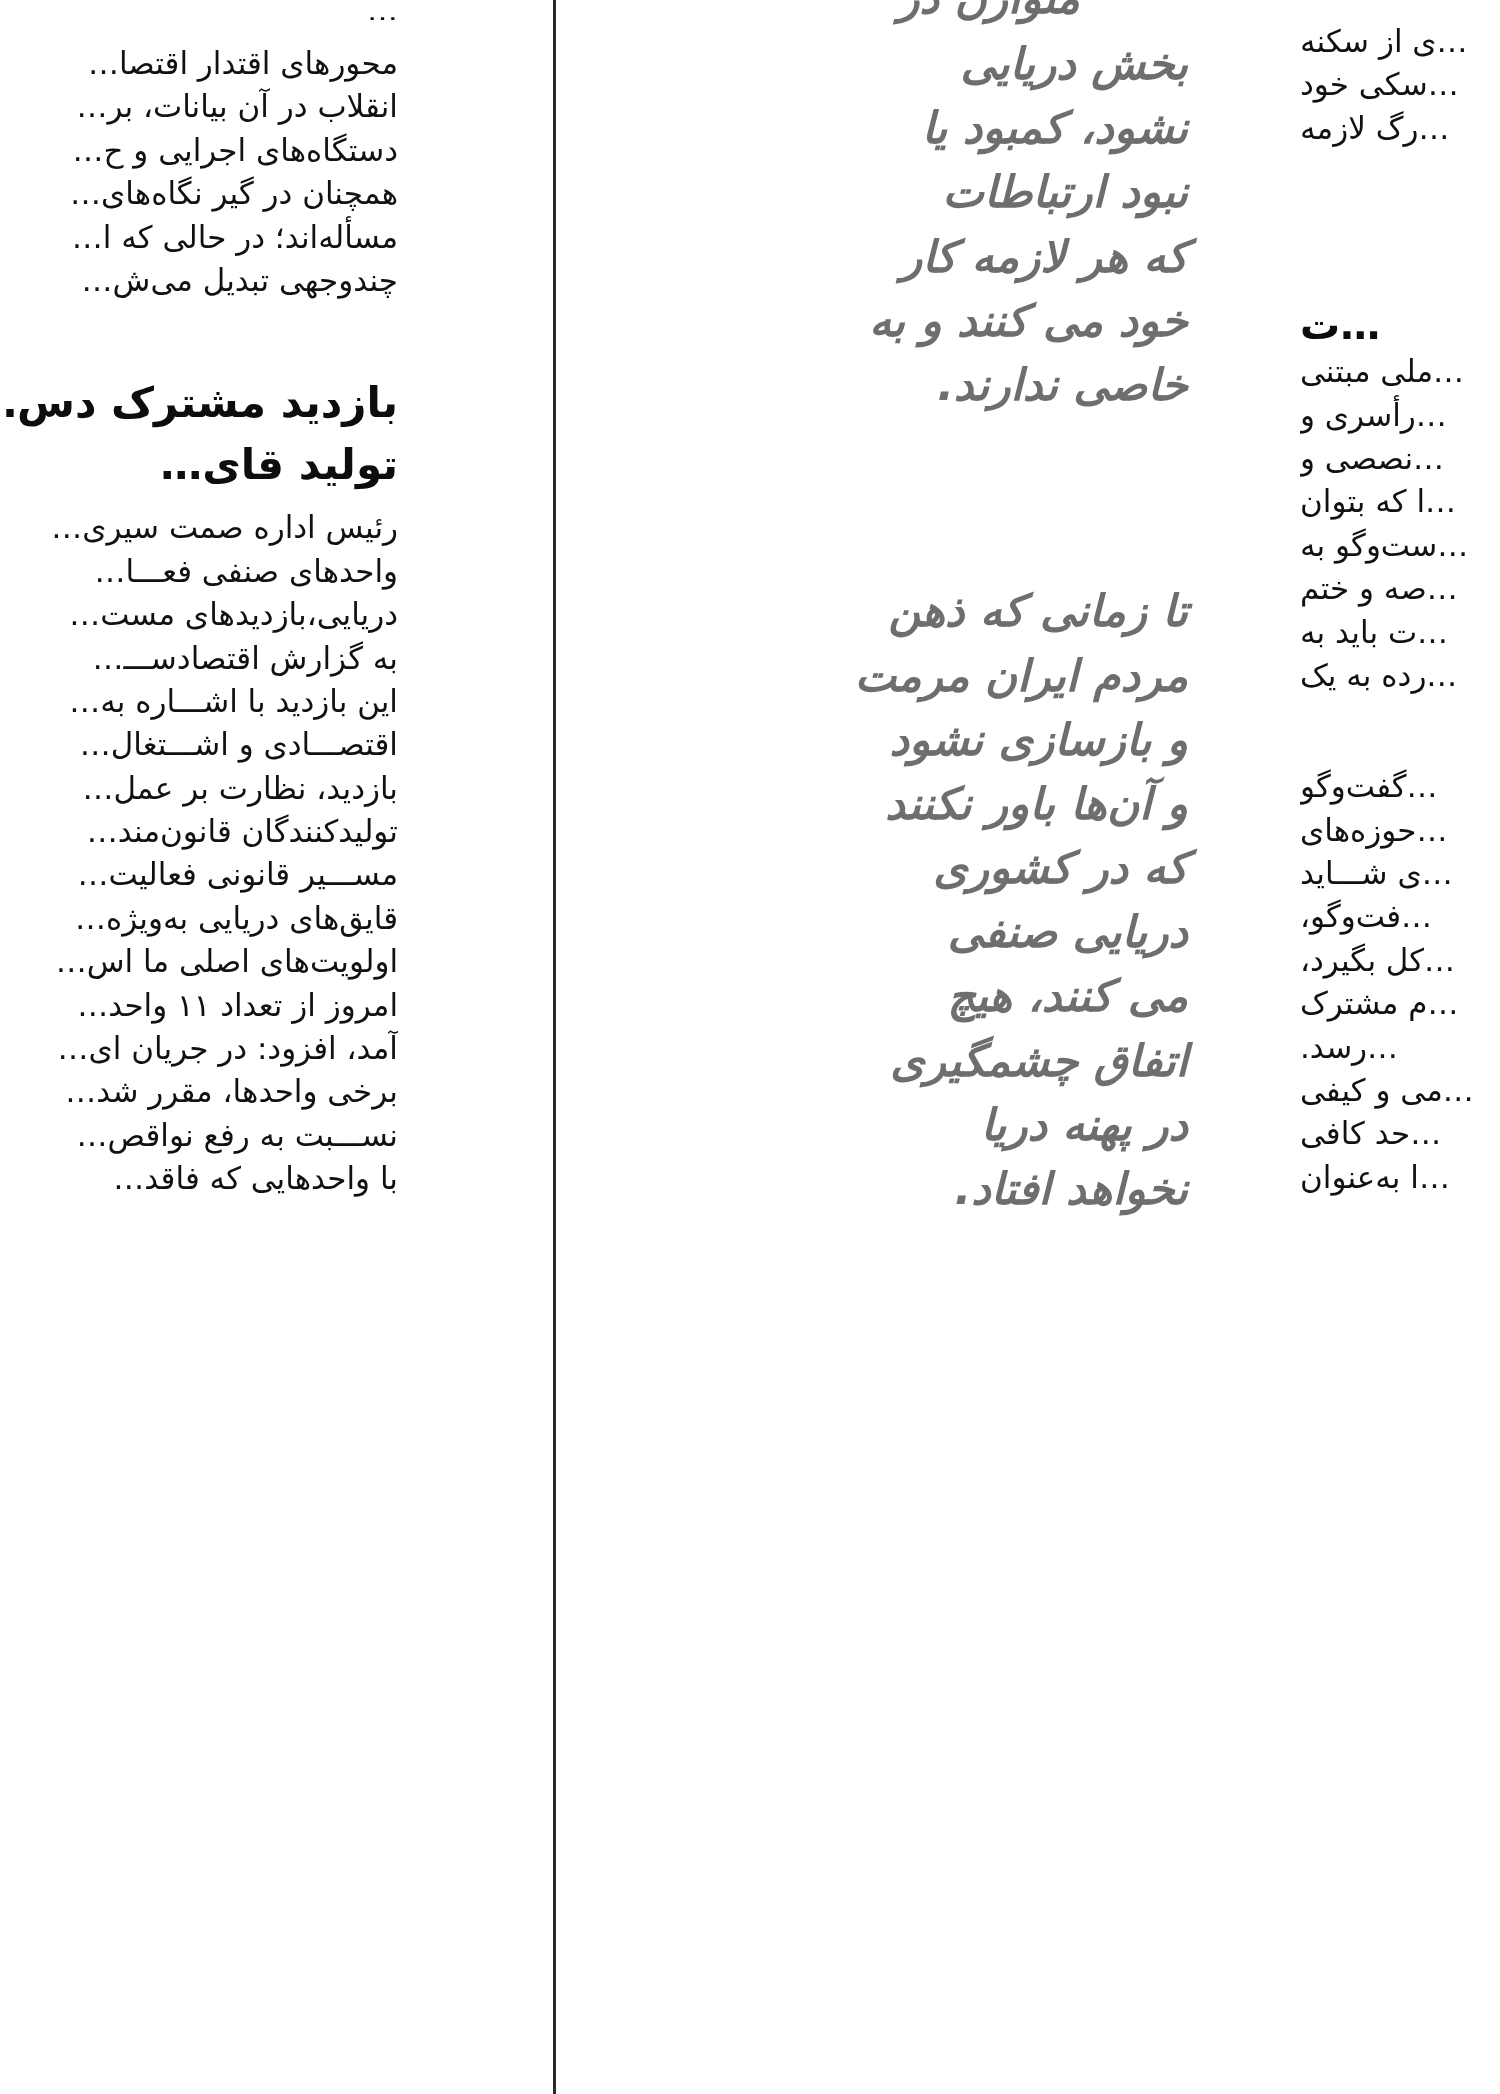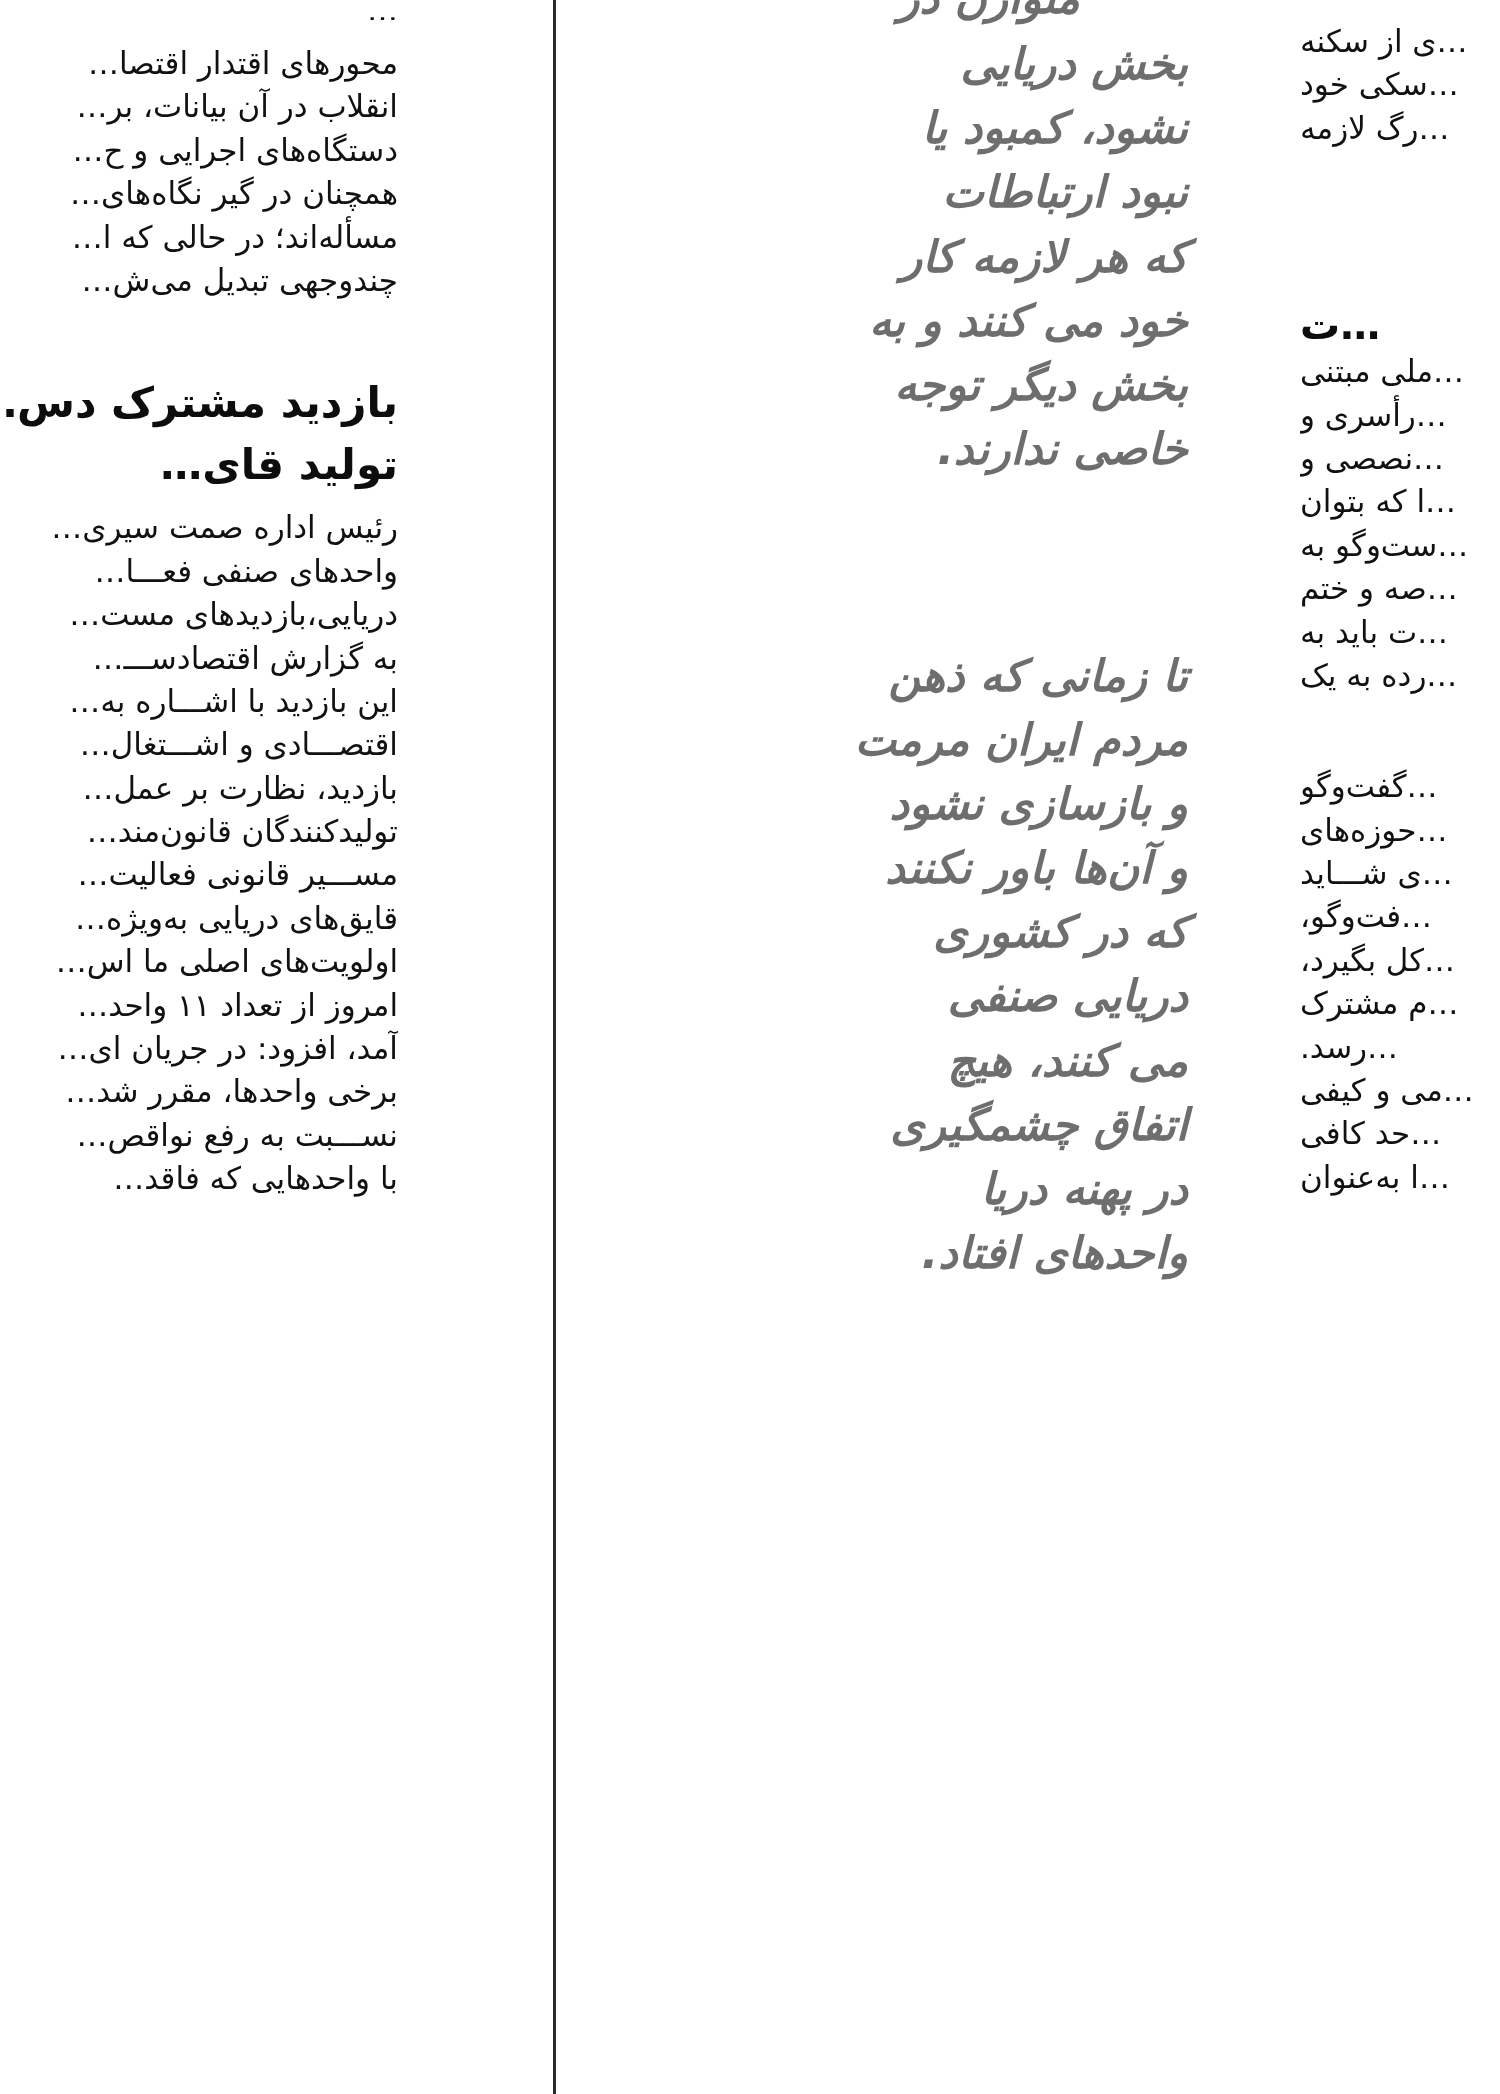--- a/index.html
+++ b/index.html
@@ -159,38 +159,37 @@
   <div class="col-quote">
     <div class="quote-block">
       <div class="quote-partial">
         <span class="quote-line center">متوازن در</span>
       </div>
       <span class="quote-line" style="margin-top:2px;">بخش دریایی</span>
       <span class="quote-line">نشود، کمبود یا</span>
       <span class="quote-line">نبود ارتباطات</span>
       <span class="quote-line">که هر لازمه کار</span>
       <span class="quote-line">خود می کنند و به</span>
-      <span class="quote-line">بخش دیگر توجه</span>
       <span class="quote-line">خاصی ندارند.</span>
       <span class="quote-line"></span>
     </div>
 
     <div style="height:98px;"></div>
 
     <div class="quote-block">
       <span class="quote-line">تا زمانی که ذهن</span>
       <span class="quote-line">مردم ایران مرمت</span>
       <span class="quote-line">و بازسازی نشود</span>
       <span class="quote-line">و آن‌ها باور نکنند</span>
       <span class="quote-line">که در کشوری</span>
       <span class="quote-line">دریایی صنفی</span>
       <span class="quote-line">می کنند، هیچ</span>
       <span class="quote-line">اتفاق چشمگیری</span>
       <span class="quote-line">در پهنه دریا</span>
-      <span class="quote-line">واحدهای افتاد.</span>
+      <span class="quote-line">نخواهد افتاد.</span>
     </div>
   </div>
 
   <div class="col-right-clip">
     <div class="col-right">
       <div style="height:20px;"></div>
       <span class="body-line">…ی از سکنه</span>
       <span class="body-line">…سکی خود</span>
       <span class="body-line">…رگ لازمه</span>
 

